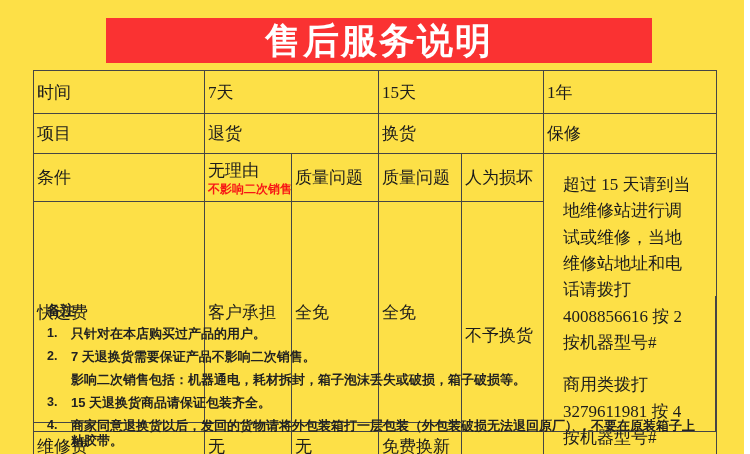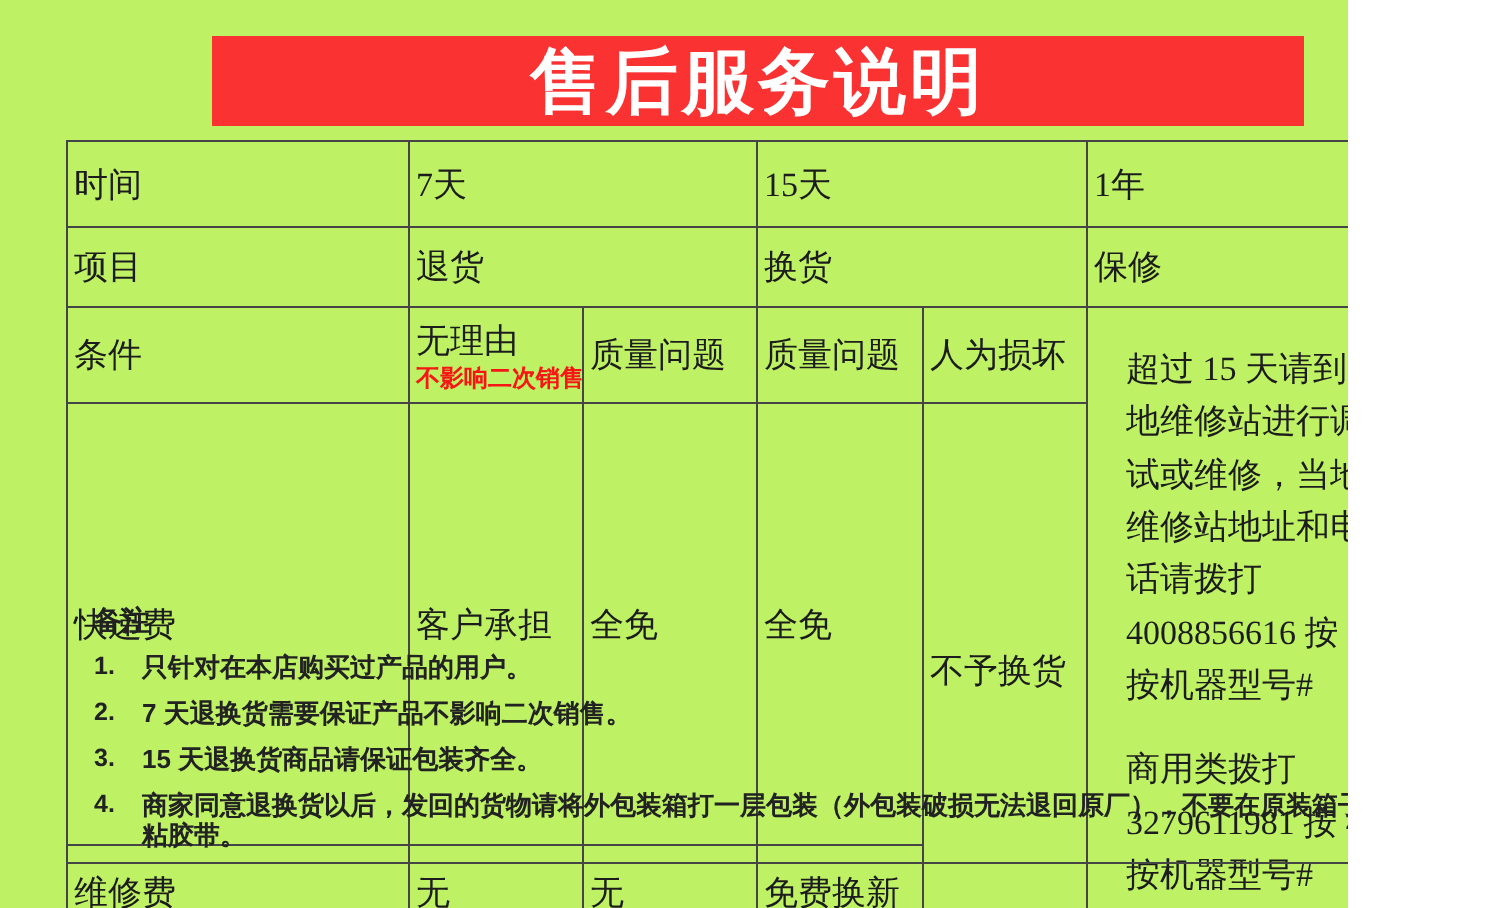--- a/index.html
+++ b/index.html
@@ -1,19 +1,19 @@
 <!DOCTYPE html>
 <html><head>
 <meta charset="utf-8">
 <style>
   html,body{margin:0;padding:0;background:#ffffff;}
   .page{
     position:relative;
-    width:674px;height:454px;
-    background:#bef264;
+    width:744px;height:454px;
+    background:#fde047;
     overflow:hidden;
     font-family:"Liberation Serif","DejaVu Serif",serif;
     color:#1c1c1c;
   }
   
   .banner{
     position:absolute;left:106px;top:18px;width:546px;height:45px;
     background:#fa3232;
     display:flex;align-items:center;justify-content:center;
   }
@@ -131,20 +131,24 @@
     <div class="notes-heading">备注</div>
     <div class="note-row">
       <span class="note-num">1.</span>
       <span class="note-text">只针对在本店购买过产品的用户。</span>
     </div>
     <div class="note-row">
       <span class="note-num">2.</span>
       <span class="note-text">7 天退换货需要保证产品不影响二次销售。</span>
     </div>
     <div class="note-row">
+      <span class="note-num"></span>
+      <span class="note-text">影响二次销售包括：机器通电，耗材拆封，箱子泡沫丢失或破损，箱子破损等。</span>
+    </div>
+    <div class="note-row">
       <span class="note-num">3.</span>
       <span class="note-text">15 天退换货商品请保证包装齐全。</span>
     </div>
     <div class="note-row">
       <span class="note-num">4.</span>
       <span class="note-text">商家同意退换货以后，发回的货物请将外包装箱打一层包装（外包装破损无法退回原厂），不要在原装箱子上粘胶带。</span>
     </div>
   </div>
 
 </div>

